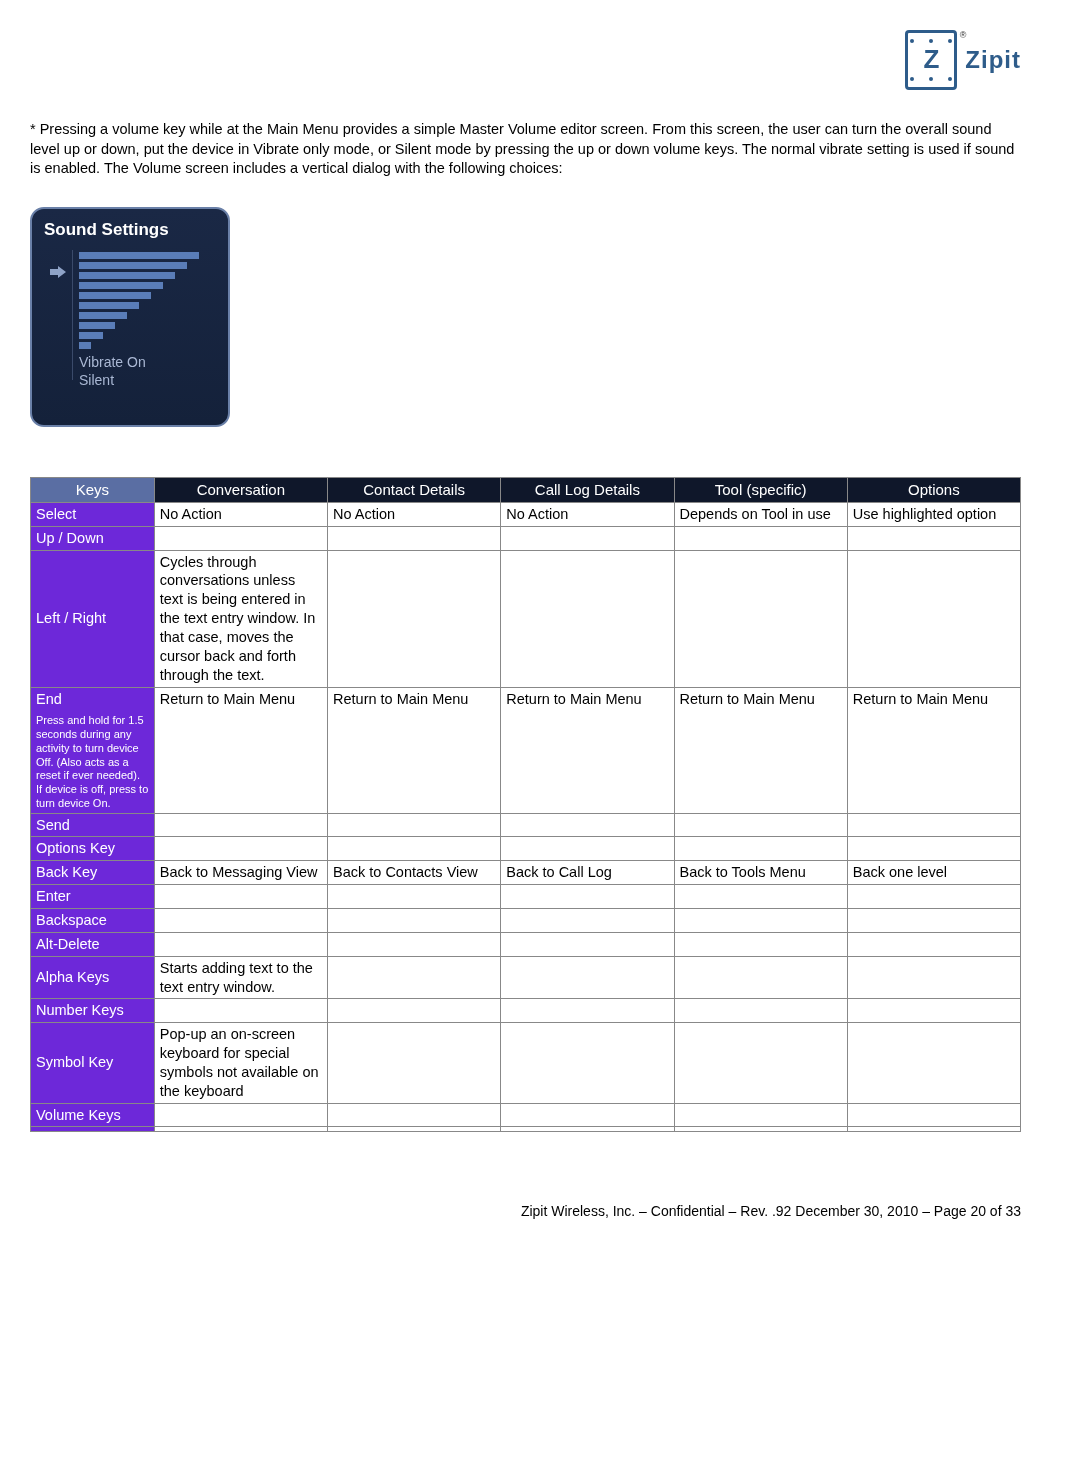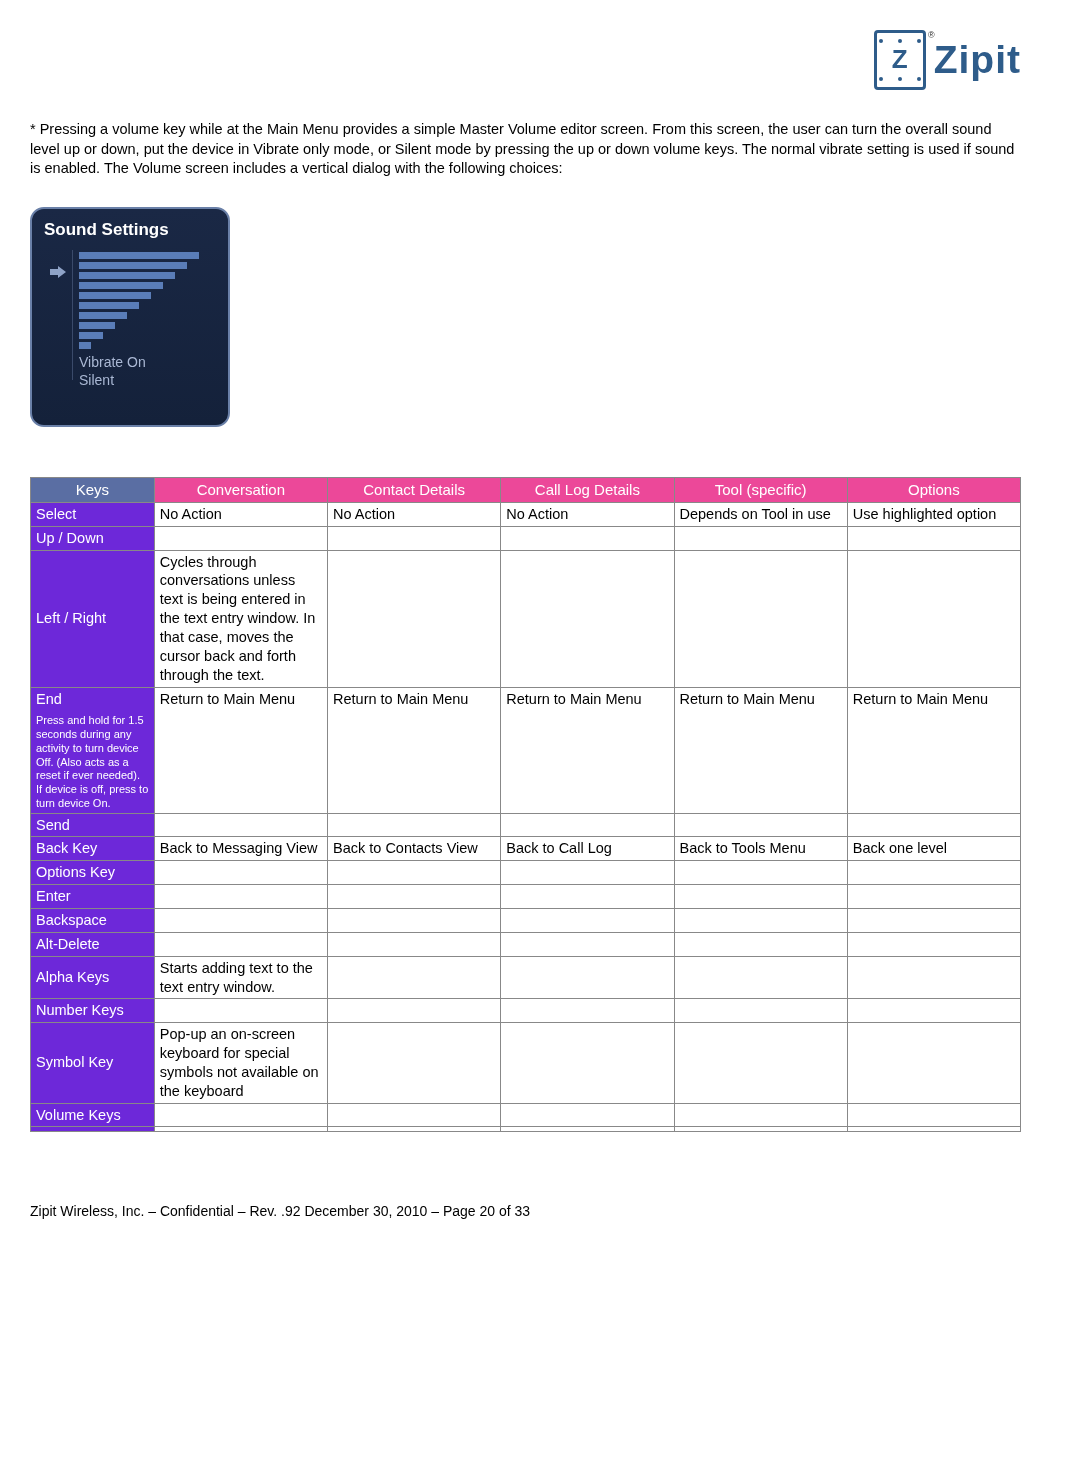--- a/index.html
+++ b/index.html
@@ -5,42 +5,42 @@
 body{margin:0;padding:30px 50px 20px 30px;font-family:Arial,Helvetica,sans-serif;font-size:14.5px;color:#000;background:#fff;line-height:1.35}
 .logo-wrap{text-align:right;margin-bottom:30px}
 .logo{display:inline-flex;align-items:center}
 .logo-badge{width:46px;height:54px;border:3px solid #2e5c8a;border-radius:4px;display:flex;align-items:center;justify-content:center;position:relative;margin-right:8px}
 .logo-badge::before,.logo-badge::after{content:"®";position:absolute;font-size:9px;color:#333}
 .logo-badge::before{top:-4px;right:-12px}
 .logo-badge::after{top:26px;right:-160px}
 .logo-z{font-size:26px;font-weight:bold;color:#2e5c8a;position:relative}
 .logo-dots{position:absolute;width:100%;display:flex;justify-content:space-between;padding:0 2px;box-sizing:border-box}
 .logo-dots span{width:4px;height:4px;background:#2e5c8a;border-radius:50%}
-.logo-text{font-size:39px;font-weight:bold;color:#2e5c8a;letter-spacing:1px}
+.logo-text{font-size:24px;font-weight:bold;color:#2e5c8a;letter-spacing:1px}
 .paragraph{margin-bottom:28px}
 .sound-card{width:200px;height:220px;background:linear-gradient(180deg,#1a2845 0%,#14213a 100%);border-radius:14px;padding:10px 12px;box-sizing:border-box;color:#fff;position:relative;margin-bottom:50px;border:2px solid #6a80a8}
 .sound-title{font-size:17px;font-weight:600}
 .sound-body{display:flex;margin-top:8px}
 .sound-arrow{width:16px;height:12px;margin-top:14px;margin-right:6px;margin-left:6px}
 .sound-arrow svg{fill:#8fa3c7}
 .sound-divider{width:1px;background:#3a4a6a;height:130px;margin-right:6px}
 .bars{display:flex;flex-direction:column;gap:3px;margin-top:2px}
 .bars div{height:7px;background:#5a7db8}
 .b1{width:120px}.b2{width:108px}.b3{width:96px}.b4{width:84px}.b5{width:72px}.b6{width:60px}.b7{width:48px}.b8{width:36px}.b9{width:24px}.b10{width:12px}
 .sound-labels{font-size:14px;color:#aab8d4;margin-top:4px;margin-left:0}
 .sound-labels div{line-height:1.3}
 table{width:100%;border-collapse:collapse;table-layout:fixed}
 col.key-col{width:12.5%}
 col.data-col{width:17.5%}
-th{background:#ec4899;color:#fff;font-weight:normal;padding:2px 4px;border:1px solid #888;font-size:15px}
+th{background:#0f172a;color:#fff;font-weight:normal;padding:2px 4px;border:1px solid #888;font-size:15px}
 th.key-head{background:#5a6ea3}
 td{border:1px solid #888;padding:2px 5px;vertical-align:top;font-size:14.5px;line-height:1.3}
 td.key-cell{background:#6d28d9;color:#fff;vertical-align:middle}
 td.key-cell small{font-size:11px;display:block;margin-top:6px;line-height:1.25}
-.footer{text-align:left;margin-top:70px;font-size:14px}
+.footer{text-align:right;margin-top:70px;font-size:14px}
 </style>
 </head>
 <body>
 
 <div class="logo-wrap">
   <div class="logo">
     <div class="logo-badge">
       <div class="logo-dots" style="top:6px">
           <span></span>
           <span></span>
@@ -143,36 +143,36 @@
       </tr>
       <tr>
         <td class="key-cell">Send</td>
         <td></td>
         <td></td>
         <td></td>
         <td></td>
         <td></td>
       </tr>
       <tr>
+        <td class="key-cell">Options Key</td>
+        <td></td>
+        <td></td>
+        <td></td>
+        <td></td>
+        <td></td>
+      </tr>
+      <tr>
         <td class="key-cell">Back Key</td>
         <td>Back to Messaging View</td>
         <td>Back to Contacts View</td>
         <td>Back to Call Log</td>
         <td>Back to Tools Menu</td>
         <td>Back one level</td>
       </tr>
       <tr>
-        <td class="key-cell">Options Key</td>
-        <td></td>
-        <td></td>
-        <td></td>
-        <td></td>
-        <td></td>
-      </tr>
-      <tr>
         <td class="key-cell">Enter</td>
         <td></td>
         <td></td>
         <td></td>
         <td></td>
         <td></td>
       </tr>
       <tr>
         <td class="key-cell">Backspace</td>
         <td></td>

